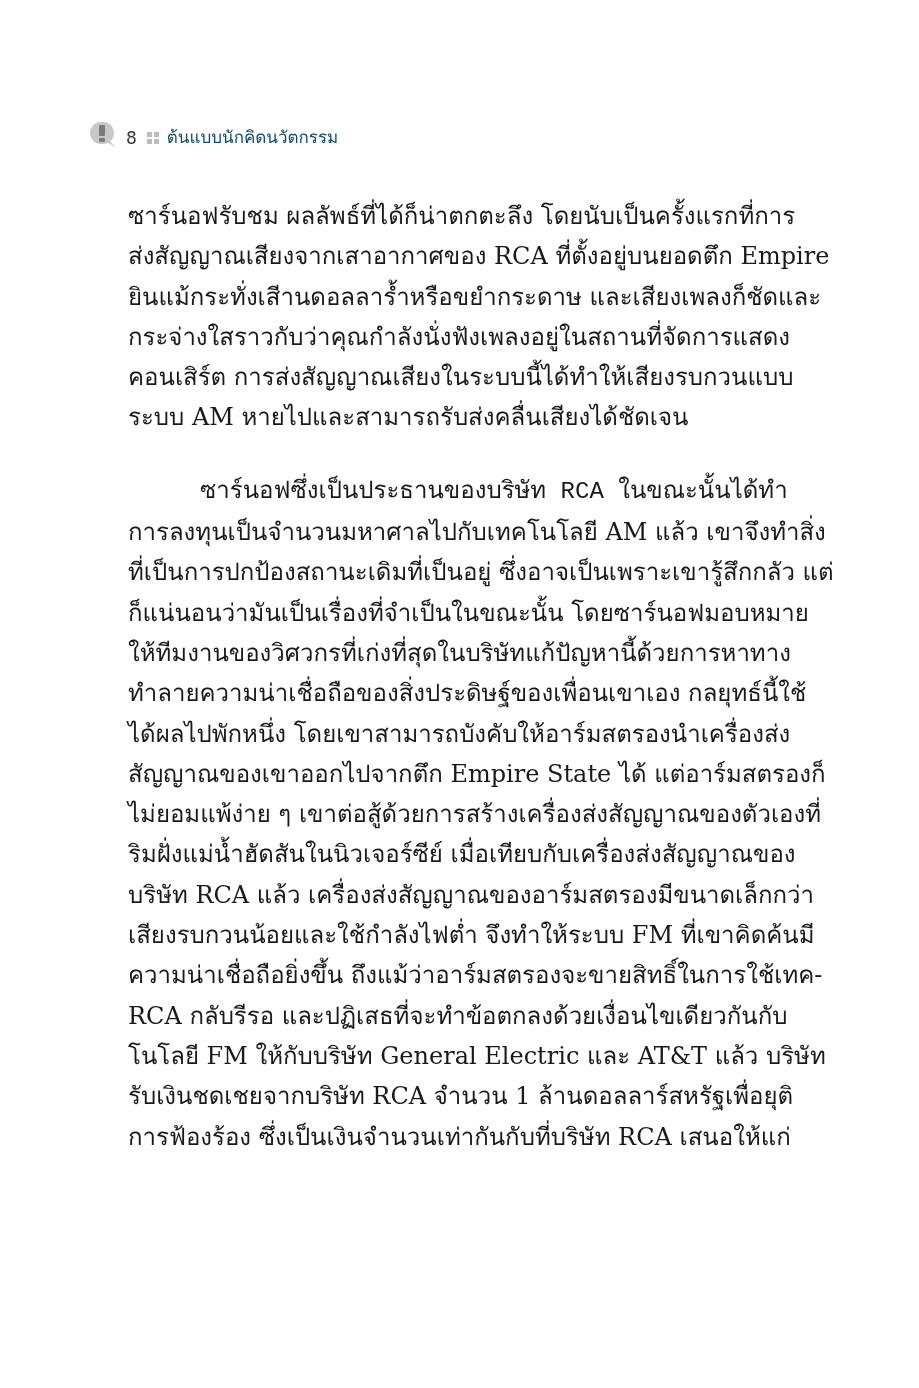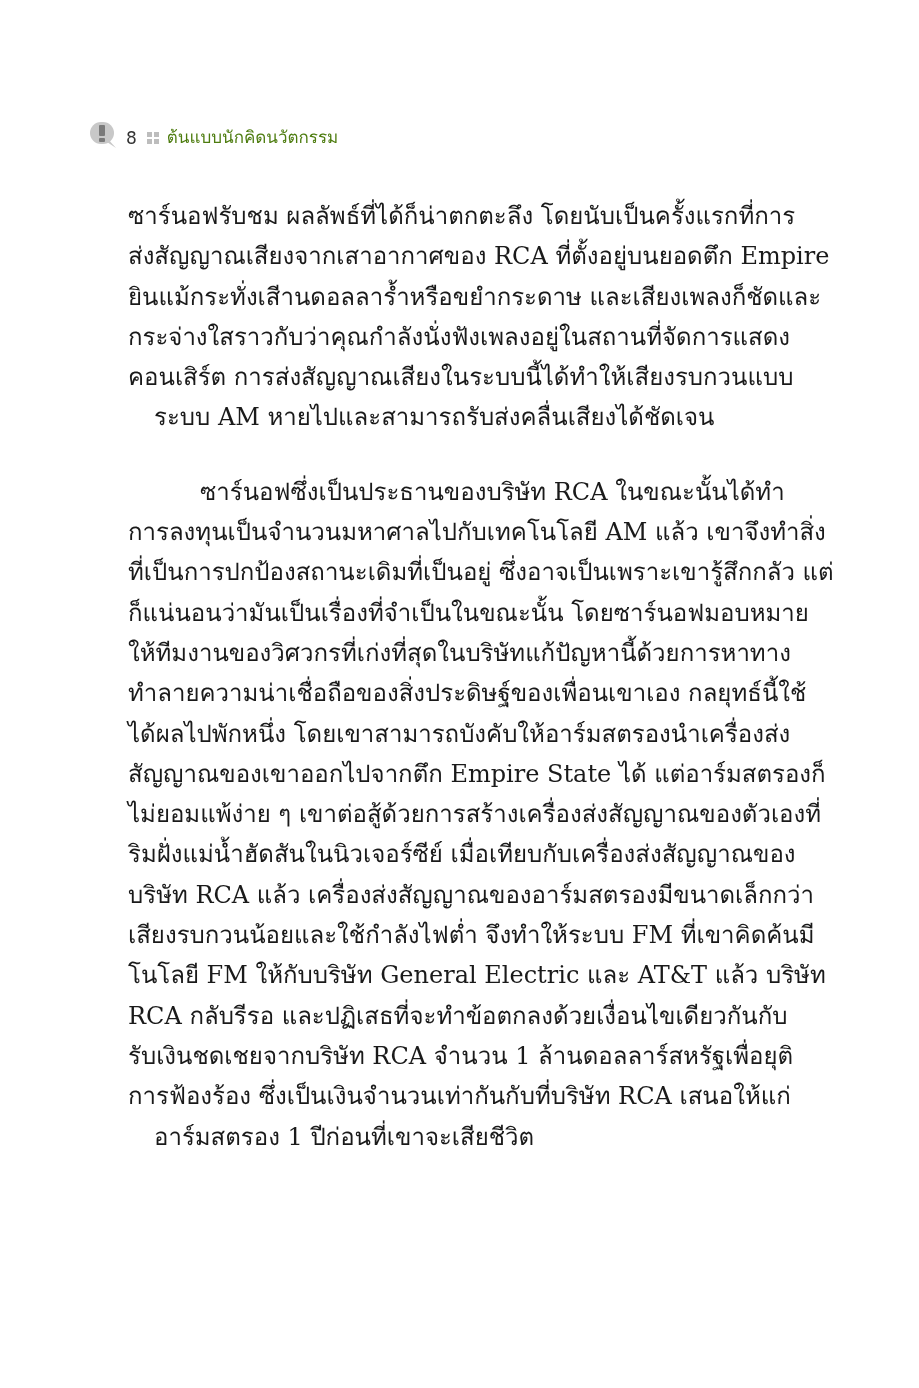--- a/index.html
+++ b/index.html
@@ -82,21 +82,21 @@
     }
     .dots-icon span {
       width: 5px;
       height: 5px;
       background: #bdbdbd;
       display: block;
     }
     .book-title {
       font-family: Liberation Sans, sans-serif;
       font-size: 17px;
-      color: #4d7c0f;
+      color: #0c4a6e;
       line-height: 20px;
       padding-bottom: 2px;
     }
     .content {
       position: absolute;
       left: 128px;
       top: 196px;
       width: 656px;
       font-size: 24px;
       line-height: 40.3px;
@@ -106,24 +106,24 @@
     .line {
       display: block;
       white-space: nowrap;
       text-align: justify;
       text-align-last: justify;
       height: 40.3px;
       overflow: visible;
     }
     .line.last {
       text-align-last: left;
-      margin-left: 26px;
     }
     .line.indent {
       padding-left: 72px;
+      font-family: Liberation Mono, monospace;
     }
     .para-gap {
       height: 34px;
     }
   </style>
 </head>
 <body>
 
 <div class="page-header">
   <div class="header-icon">
@@ -158,19 +158,19 @@
     <span class="line">ที่เป็นการปกป้องสถานะเดิมที่เป็นอยู่ ซึ่งอาจเป็นเพราะเขารู้สึกกลัว แต่</span>
     <span class="line">ก็แน่นอนว่ามันเป็นเรื่องที่จำเป็นในขณะนั้น โดยซาร์นอฟมอบหมาย</span>
     <span class="line">ให้ทีมงานของวิศวกรที่เก่งที่สุดในบริษัทแก้ปัญหานี้ด้วยการหาทาง</span>
     <span class="line">ทำลายความน่าเชื่อถือของสิ่งประดิษฐ์ของเพื่อนเขาเอง กลยุทธ์นี้ใช้</span>
     <span class="line">ได้ผลไปพักหนึ่ง โดยเขาสามารถบังคับให้อาร์มสตรองนำเครื่องส่ง</span>
     <span class="line">สัญญาณของเขาออกไปจากตึก Empire State ได้ แต่อาร์มสตรองก็</span>
     <span class="line">ไม่ยอมแพ้ง่าย ๆ เขาต่อสู้ด้วยการสร้างเครื่องส่งสัญญาณของตัวเองที่</span>
     <span class="line">ริมฝั่งแม่น้ำฮัดสันในนิวเจอร์ซีย์ เมื่อเทียบกับเครื่องส่งสัญญาณของ</span>
     <span class="line">บริษัท RCA แล้ว เครื่องส่งสัญญาณของอาร์มสตรองมีขนาดเล็กกว่า</span>
     <span class="line">เสียงรบกวนน้อยและใช้กำลังไฟต่ำ จึงทำให้ระบบ FM ที่เขาคิดค้นมี</span>
+    <span class="line">ความน่าเชื่อถือยิ่งขึ้น ถึงแม้ว่าอาร์มสตรองจะขายสิทธิ์ในการใช้เทค-</span>
+    <span class="line">RCA กลับรีรอ และปฏิเสธที่จะทำข้อตกลงด้วยเงื่อนไขเดียวกันกับ</span>
     <span class="line">โนโลยี FM ให้กับบริษัท General Electric และ AT&amp;T แล้ว บริษัท</span>
-    <span class="line">RCA กลับรีรอ และปฏิเสธที่จะทำข้อตกลงด้วยเงื่อนไขเดียวกันกับ</span>
     <span class="line">รับเงินชดเชยจากบริษัท RCA จำนวน 1 ล้านดอลลาร์สหรัฐเพื่อยุติ</span>
     <span class="line">การฟ้องร้อง ซึ่งเป็นเงินจำนวนเท่ากันกับที่บริษัท RCA เสนอให้แก่</span>
-    <span class="line last">อาร์มสตรอง 1 ปีก่อนที่เขาจะเสียชีวิต</span>
   </div>
 </div>
 
 </body></html>

